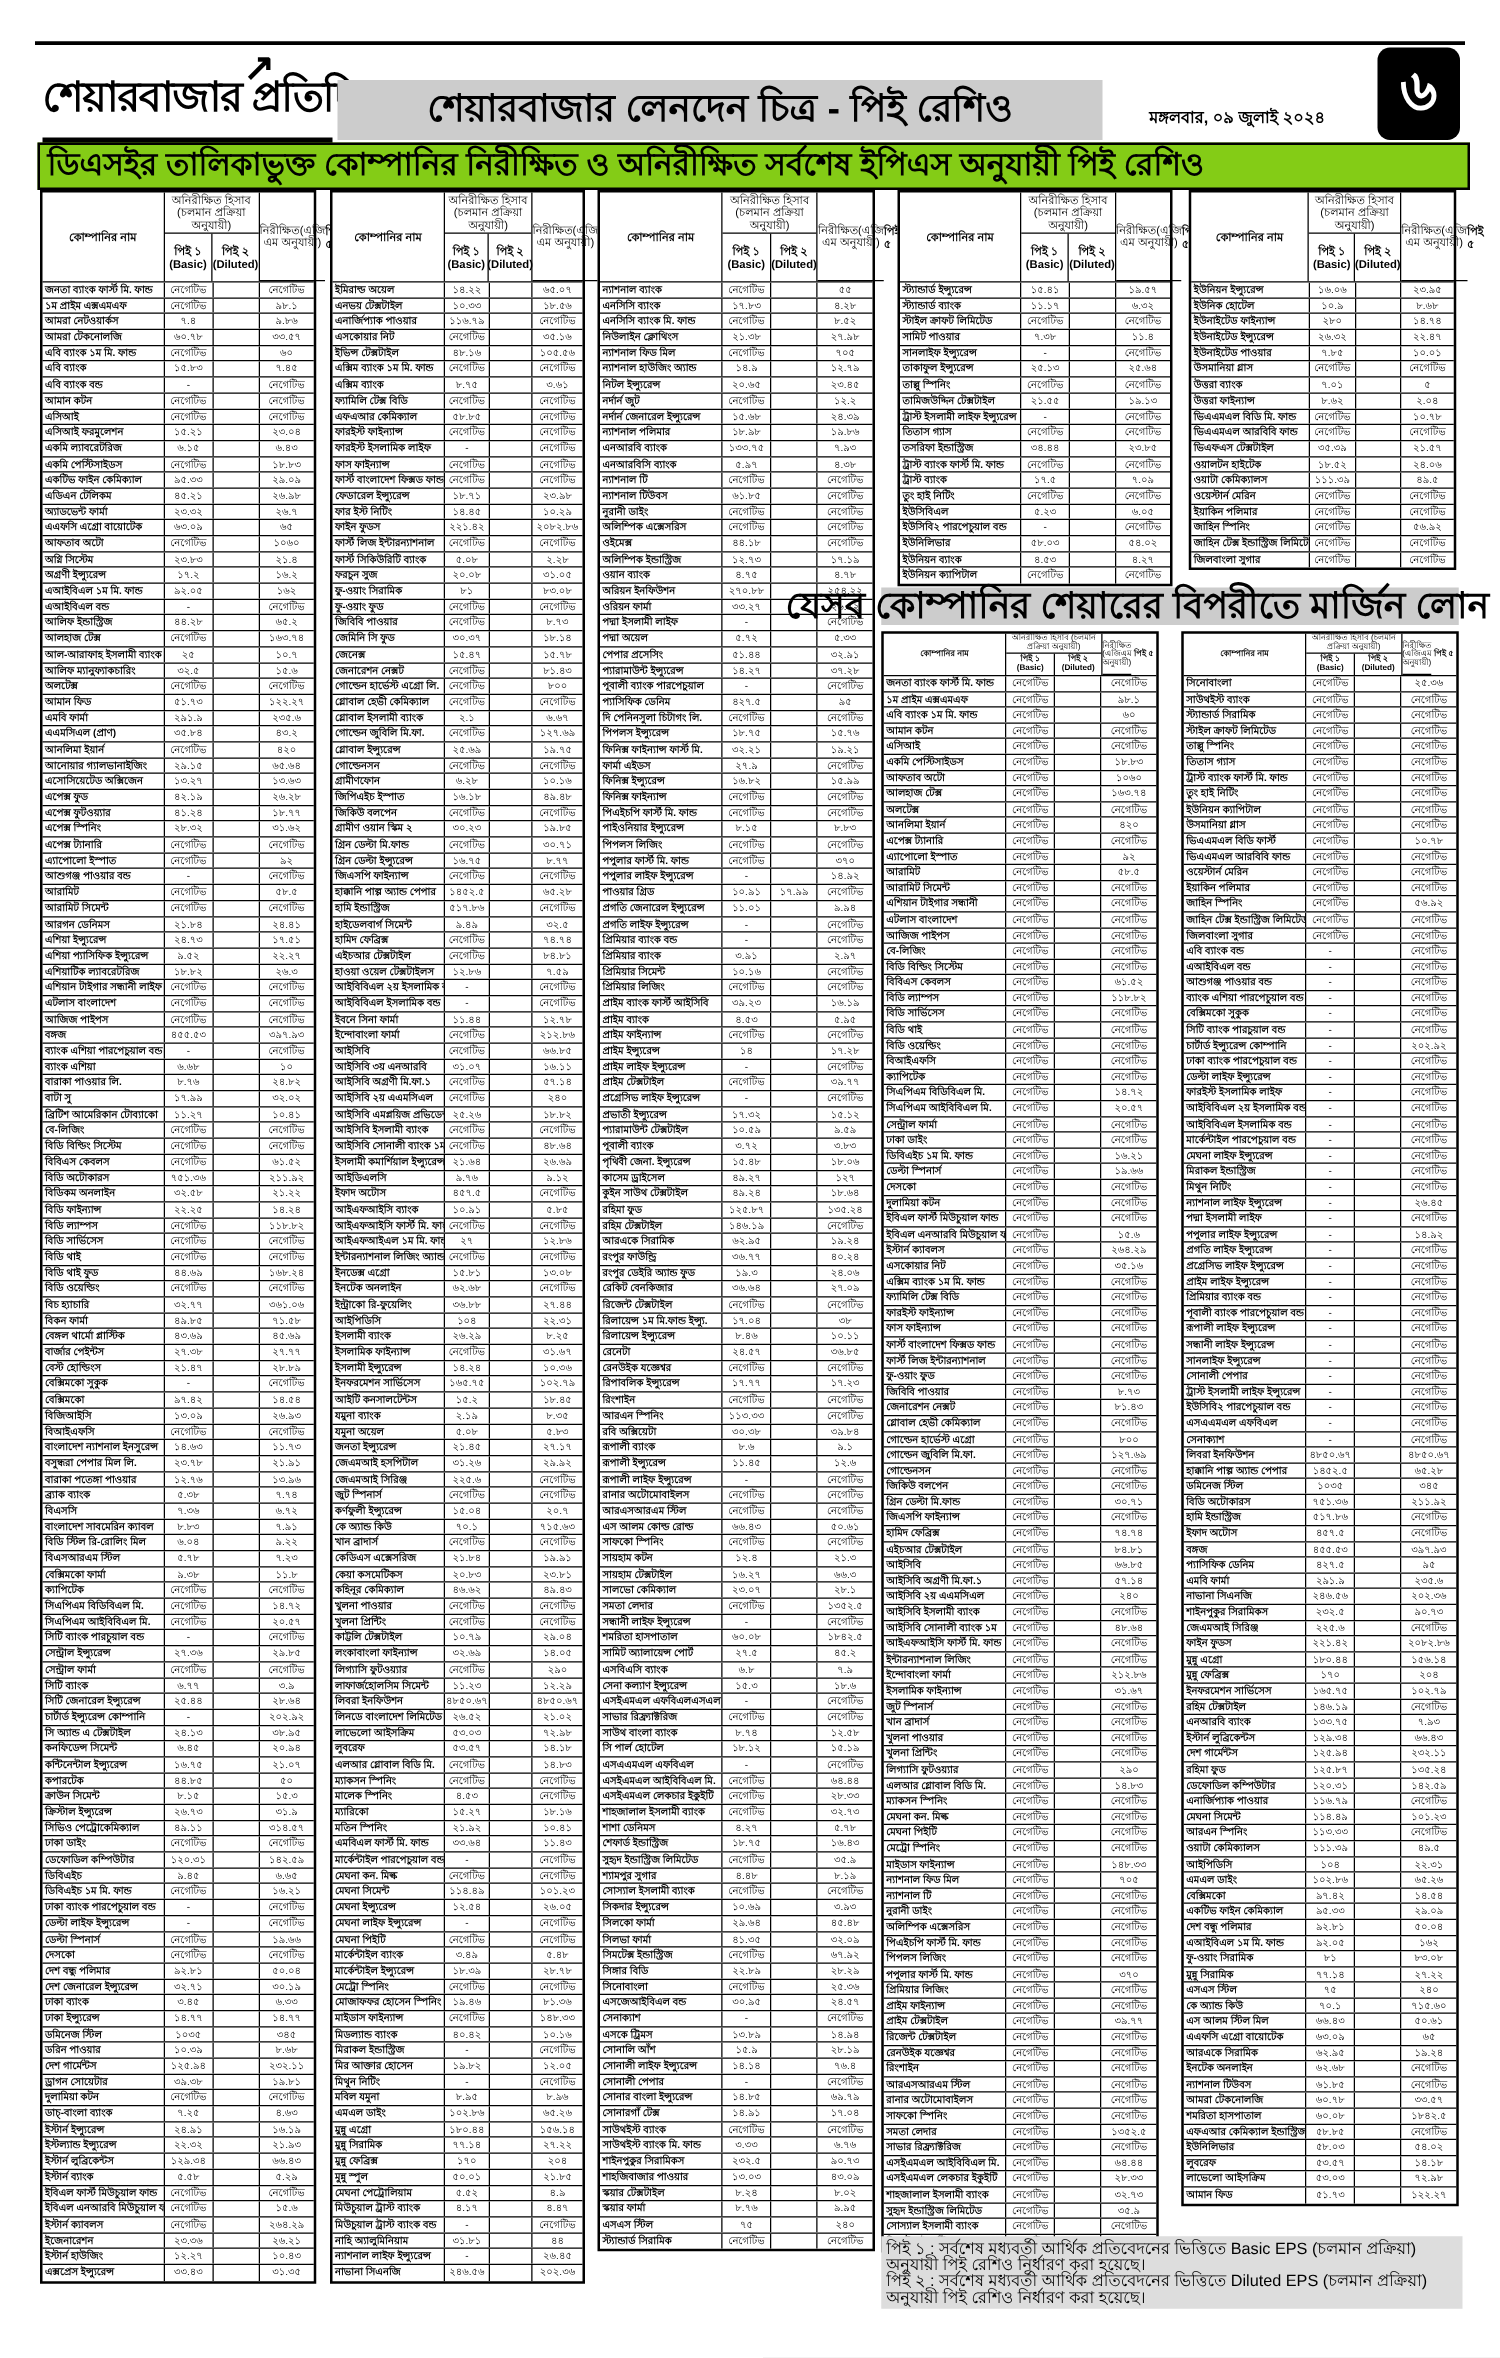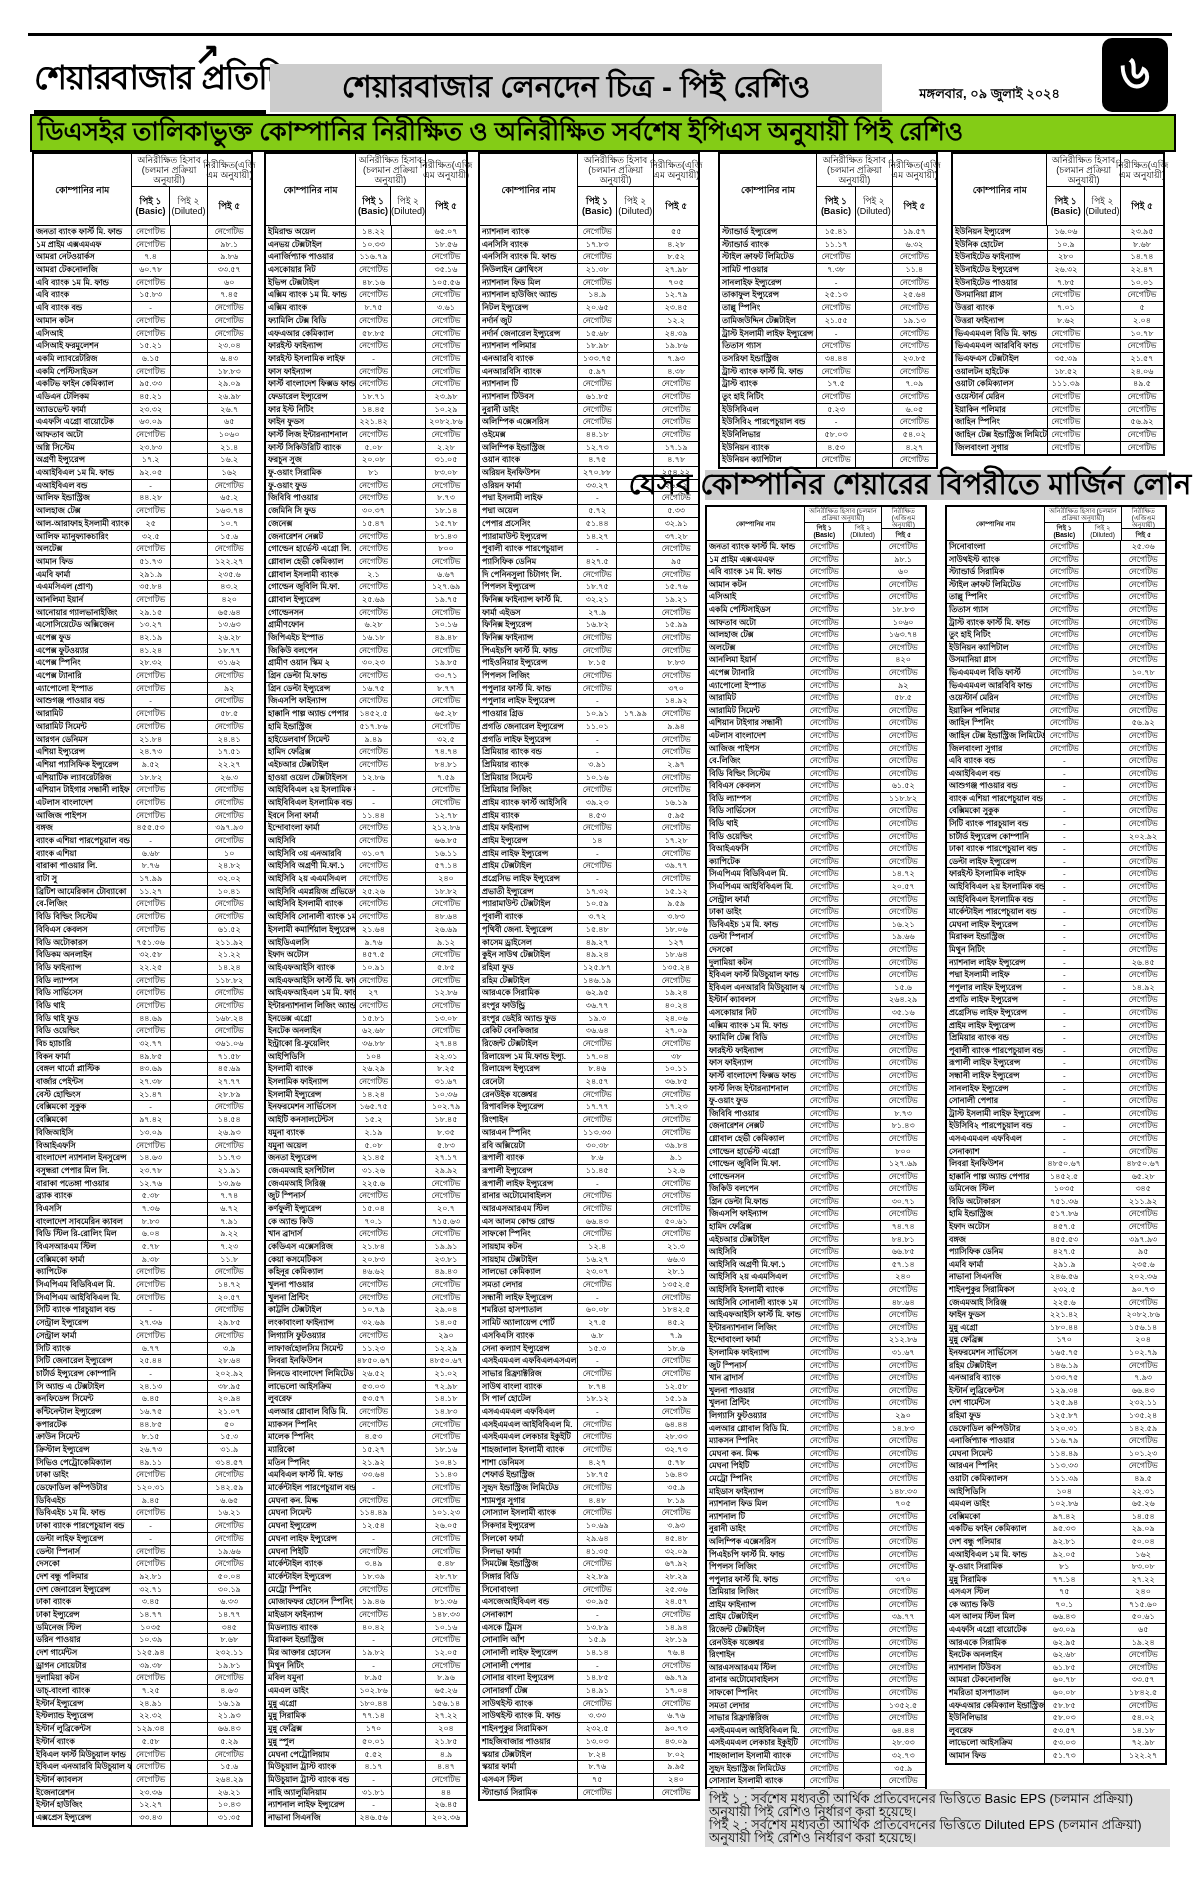--- a/index.html
+++ b/index.html
@@ -21,22 +21,22 @@
   
   .tbl{position:absolute;border:2px solid #000;background:#fff;box-sizing:border-box;}
   .th{display:flex;border-bottom:1.5px solid #000;box-sizing:border-box;}
   .th .hname{width:45%;border-right:1px solid #000;display:flex;align-items:center;justify-content:center;
              font-weight:bold;text-align:center;}
   .th .hgrp{width:35%;border-right:1px solid #000;display:flex;flex-direction:column;}
   .th .hgrp .g{flex:1;border-bottom:1px solid #000;display:flex;align-items:center;justify-content:center;text-align:center;}
   .th .hgrp .sub{display:flex;flex:1.2;}
   .th .hgrp .sub .s1{width:51%;border-right:1px solid #000;display:flex;align-items:center;justify-content:center;
                      font-weight:bold;text-align:center;}
-  .th .hgrp .sub .s2{width:49%;display:flex;align-items:center;justify-content:center;font-weight:normal;text-align:center;}
-  .th .haud{width:20%;display:flex;flex-direction:column;}
+  .th .hgrp .sub .s2{width:49%;display:flex;align-items:center;justify-content:center;font-weight:bold;text-align:center;}
+  .th .haud{width:20%;display:flex;flex-direction:row;}
   .th .haud .g{flex:1;border-bottom:1px solid #000;display:flex;align-items:center;justify-content:center;text-align:center;}
   .th .haud .p5{flex:1.2;display:flex;align-items:center;justify-content:center;font-weight:bold;}
   .main .th{height:72px;font-size:9px;line-height:10px;}
   .mgn .th{height:34px;font-size:6.5px;line-height:7px;}
   .tr{display:flex;border-bottom:1px solid #000;box-sizing:border-box;overflow:hidden;}
   .tr:last-child{border-bottom:none;}
   .td{white-space:nowrap;overflow:hidden;box-sizing:border-box;}
   .td.n{width:45%;border-right:1px solid #000;padding-left:2px;font-weight:bold;}
   .td.p1{width:18%;border-right:1px solid #000;text-align:center;}
   .td.p2{width:17%;border-right:1px solid #000;text-align:center;}

